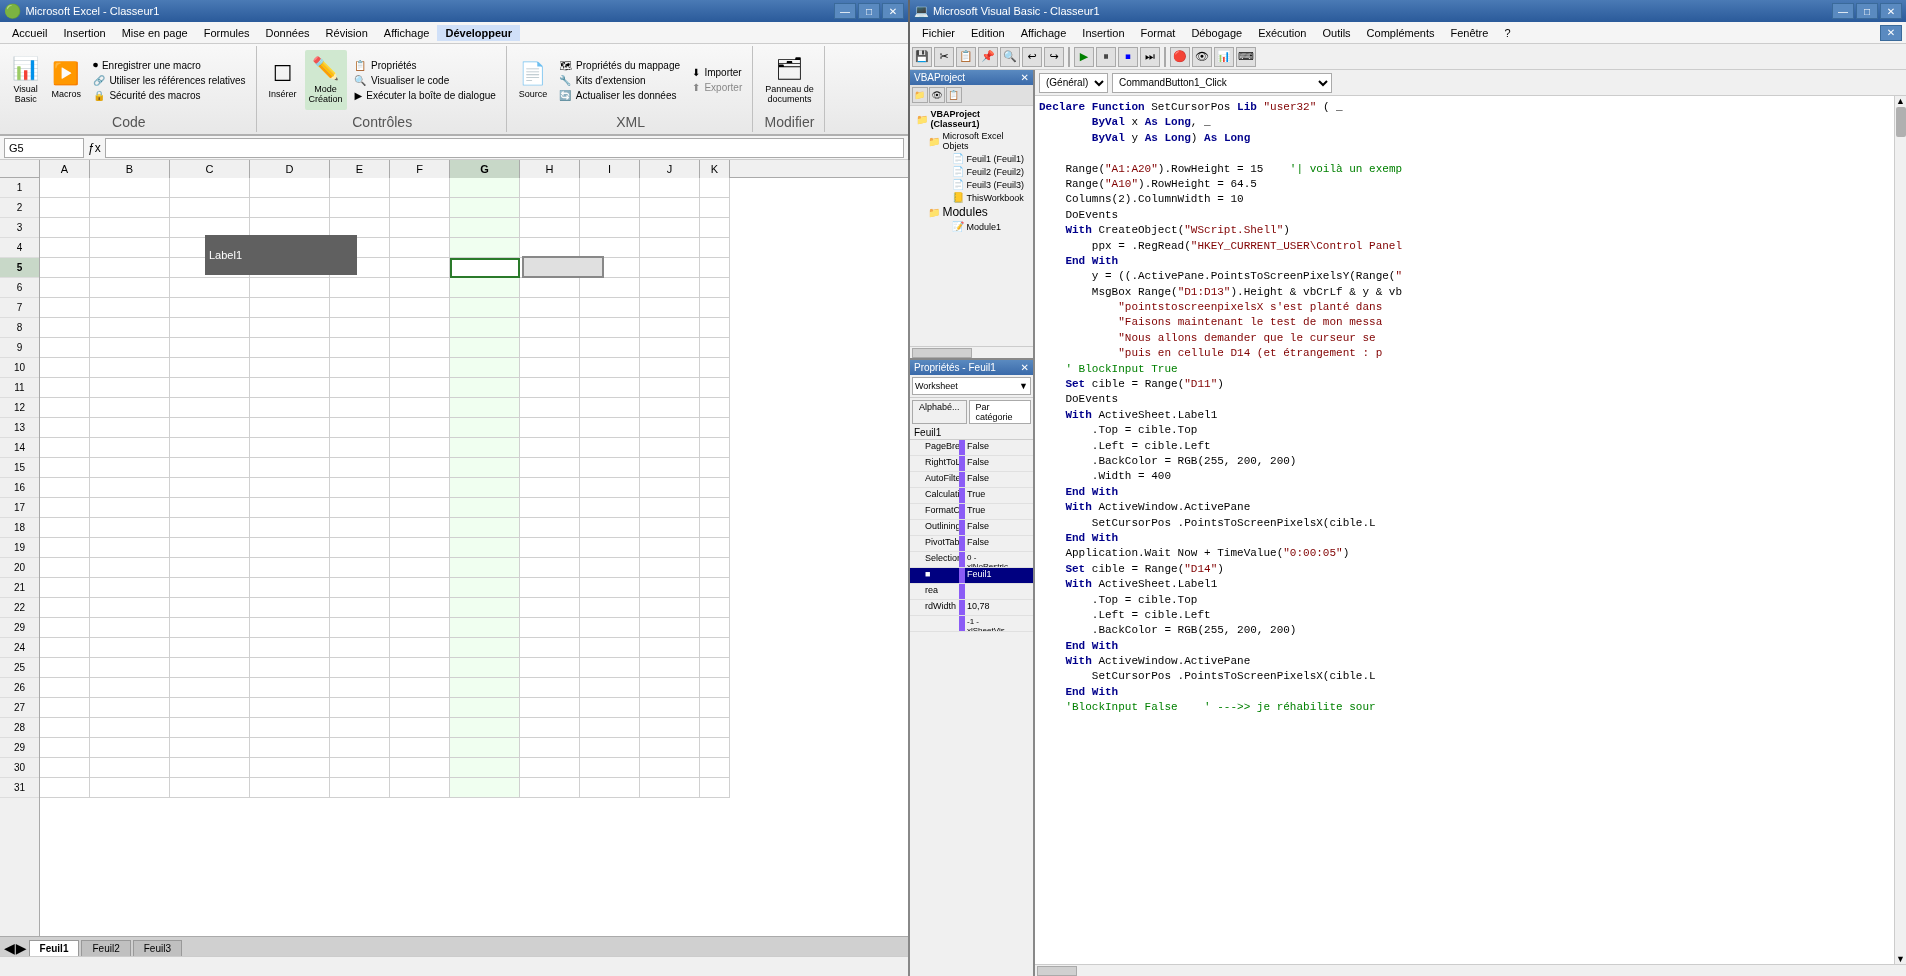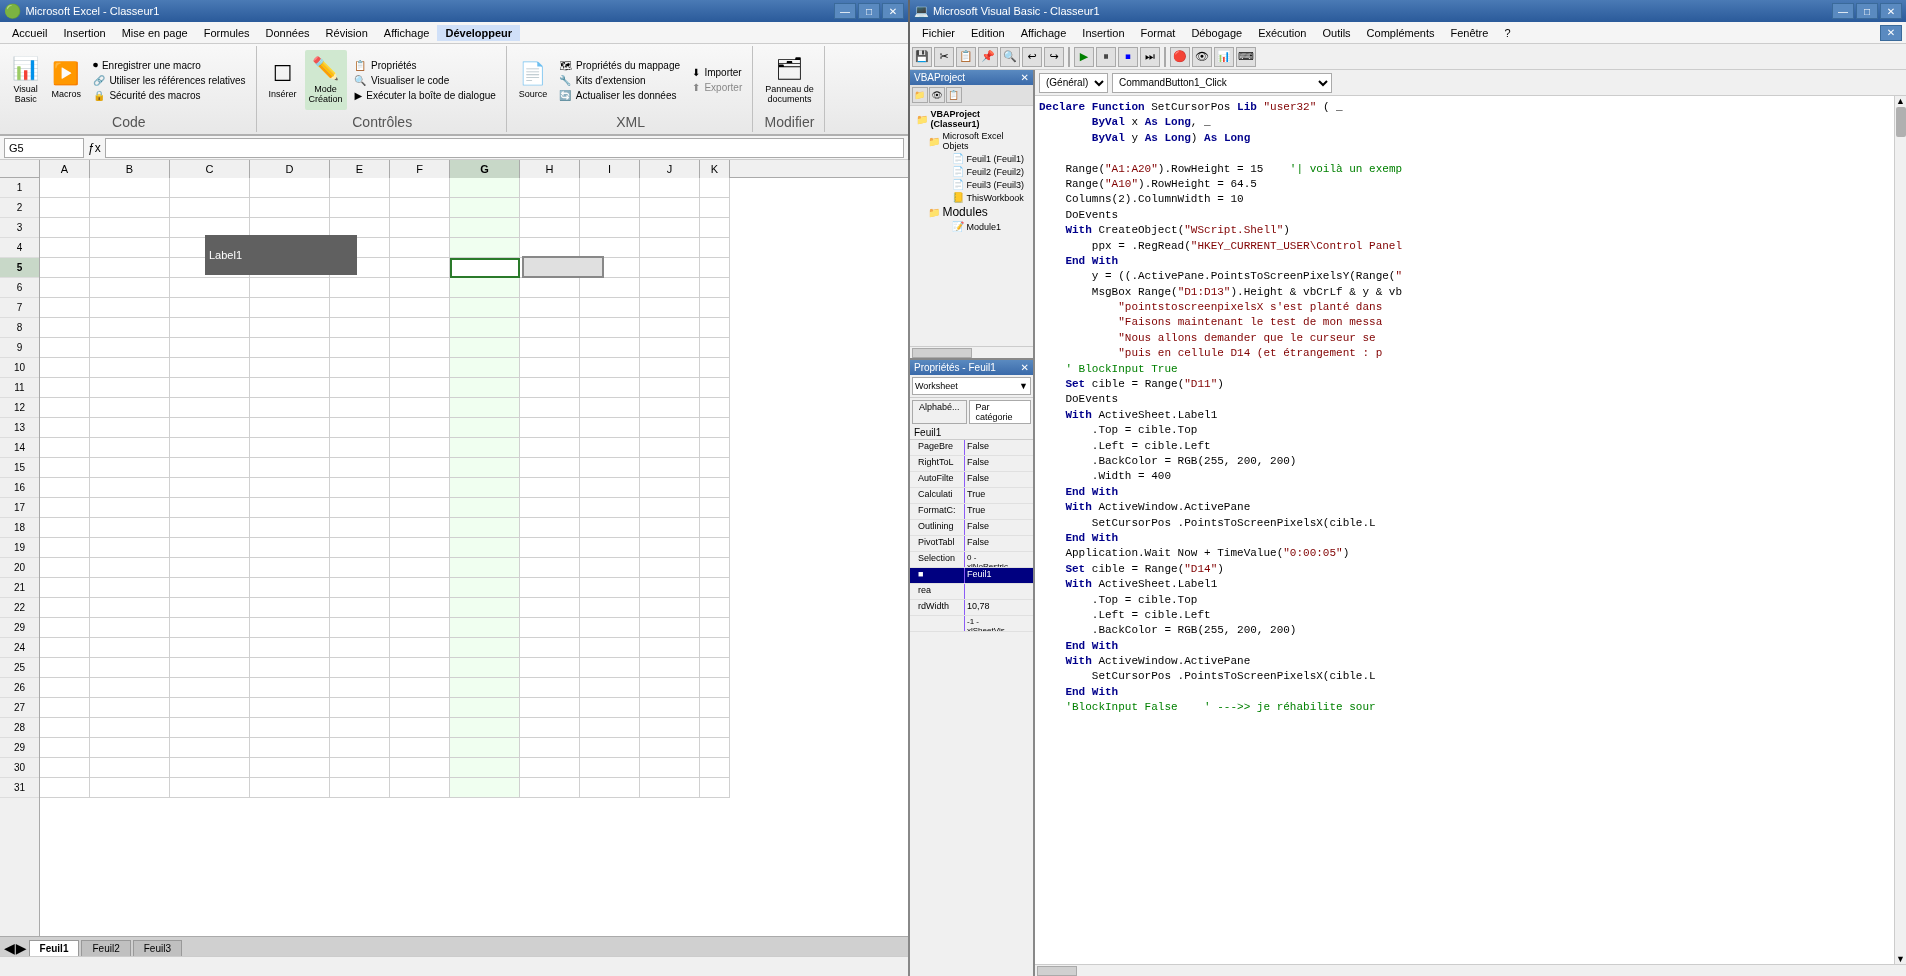--- a/index.html
+++ b/index.html
@@ -247,21 +247,21 @@
     .vba-tree { flex: 1; overflow: auto; padding: 2px; font-size: 10px; }
     .tree-item { padding: 1px 4px; cursor: pointer; display: flex; align-items: center; gap: 2px; }
     .tree-indent { padding-left: 12px; }
     .tree-indent2 { padding-left: 24px; }
     .prop-row {
       display: flex;
       border-bottom: 1px solid #e0e0e0;
       font-size: 9px;
       height: 16px;
     }
-    .prop-name { width: 55px; padding: 1px 8px; background: #f0f0f0; border-right: 1px solid #8b5cf6; overflow: hidden; }
+    .prop-name { width: 55px; padding: 1px 15px; background: #f0f0f0; border-right: 6px solid #8b5cf6; overflow: hidden; }
     .prop-value { width: 55px; padding: 1px 2px; overflow: hidden; }
     .prop-value.selected-item { background: #000080; color: white; }
 
     
     .code-editor {
       flex: 1;
       display: flex;
       flex-direction: column;
       background: white;
     }

